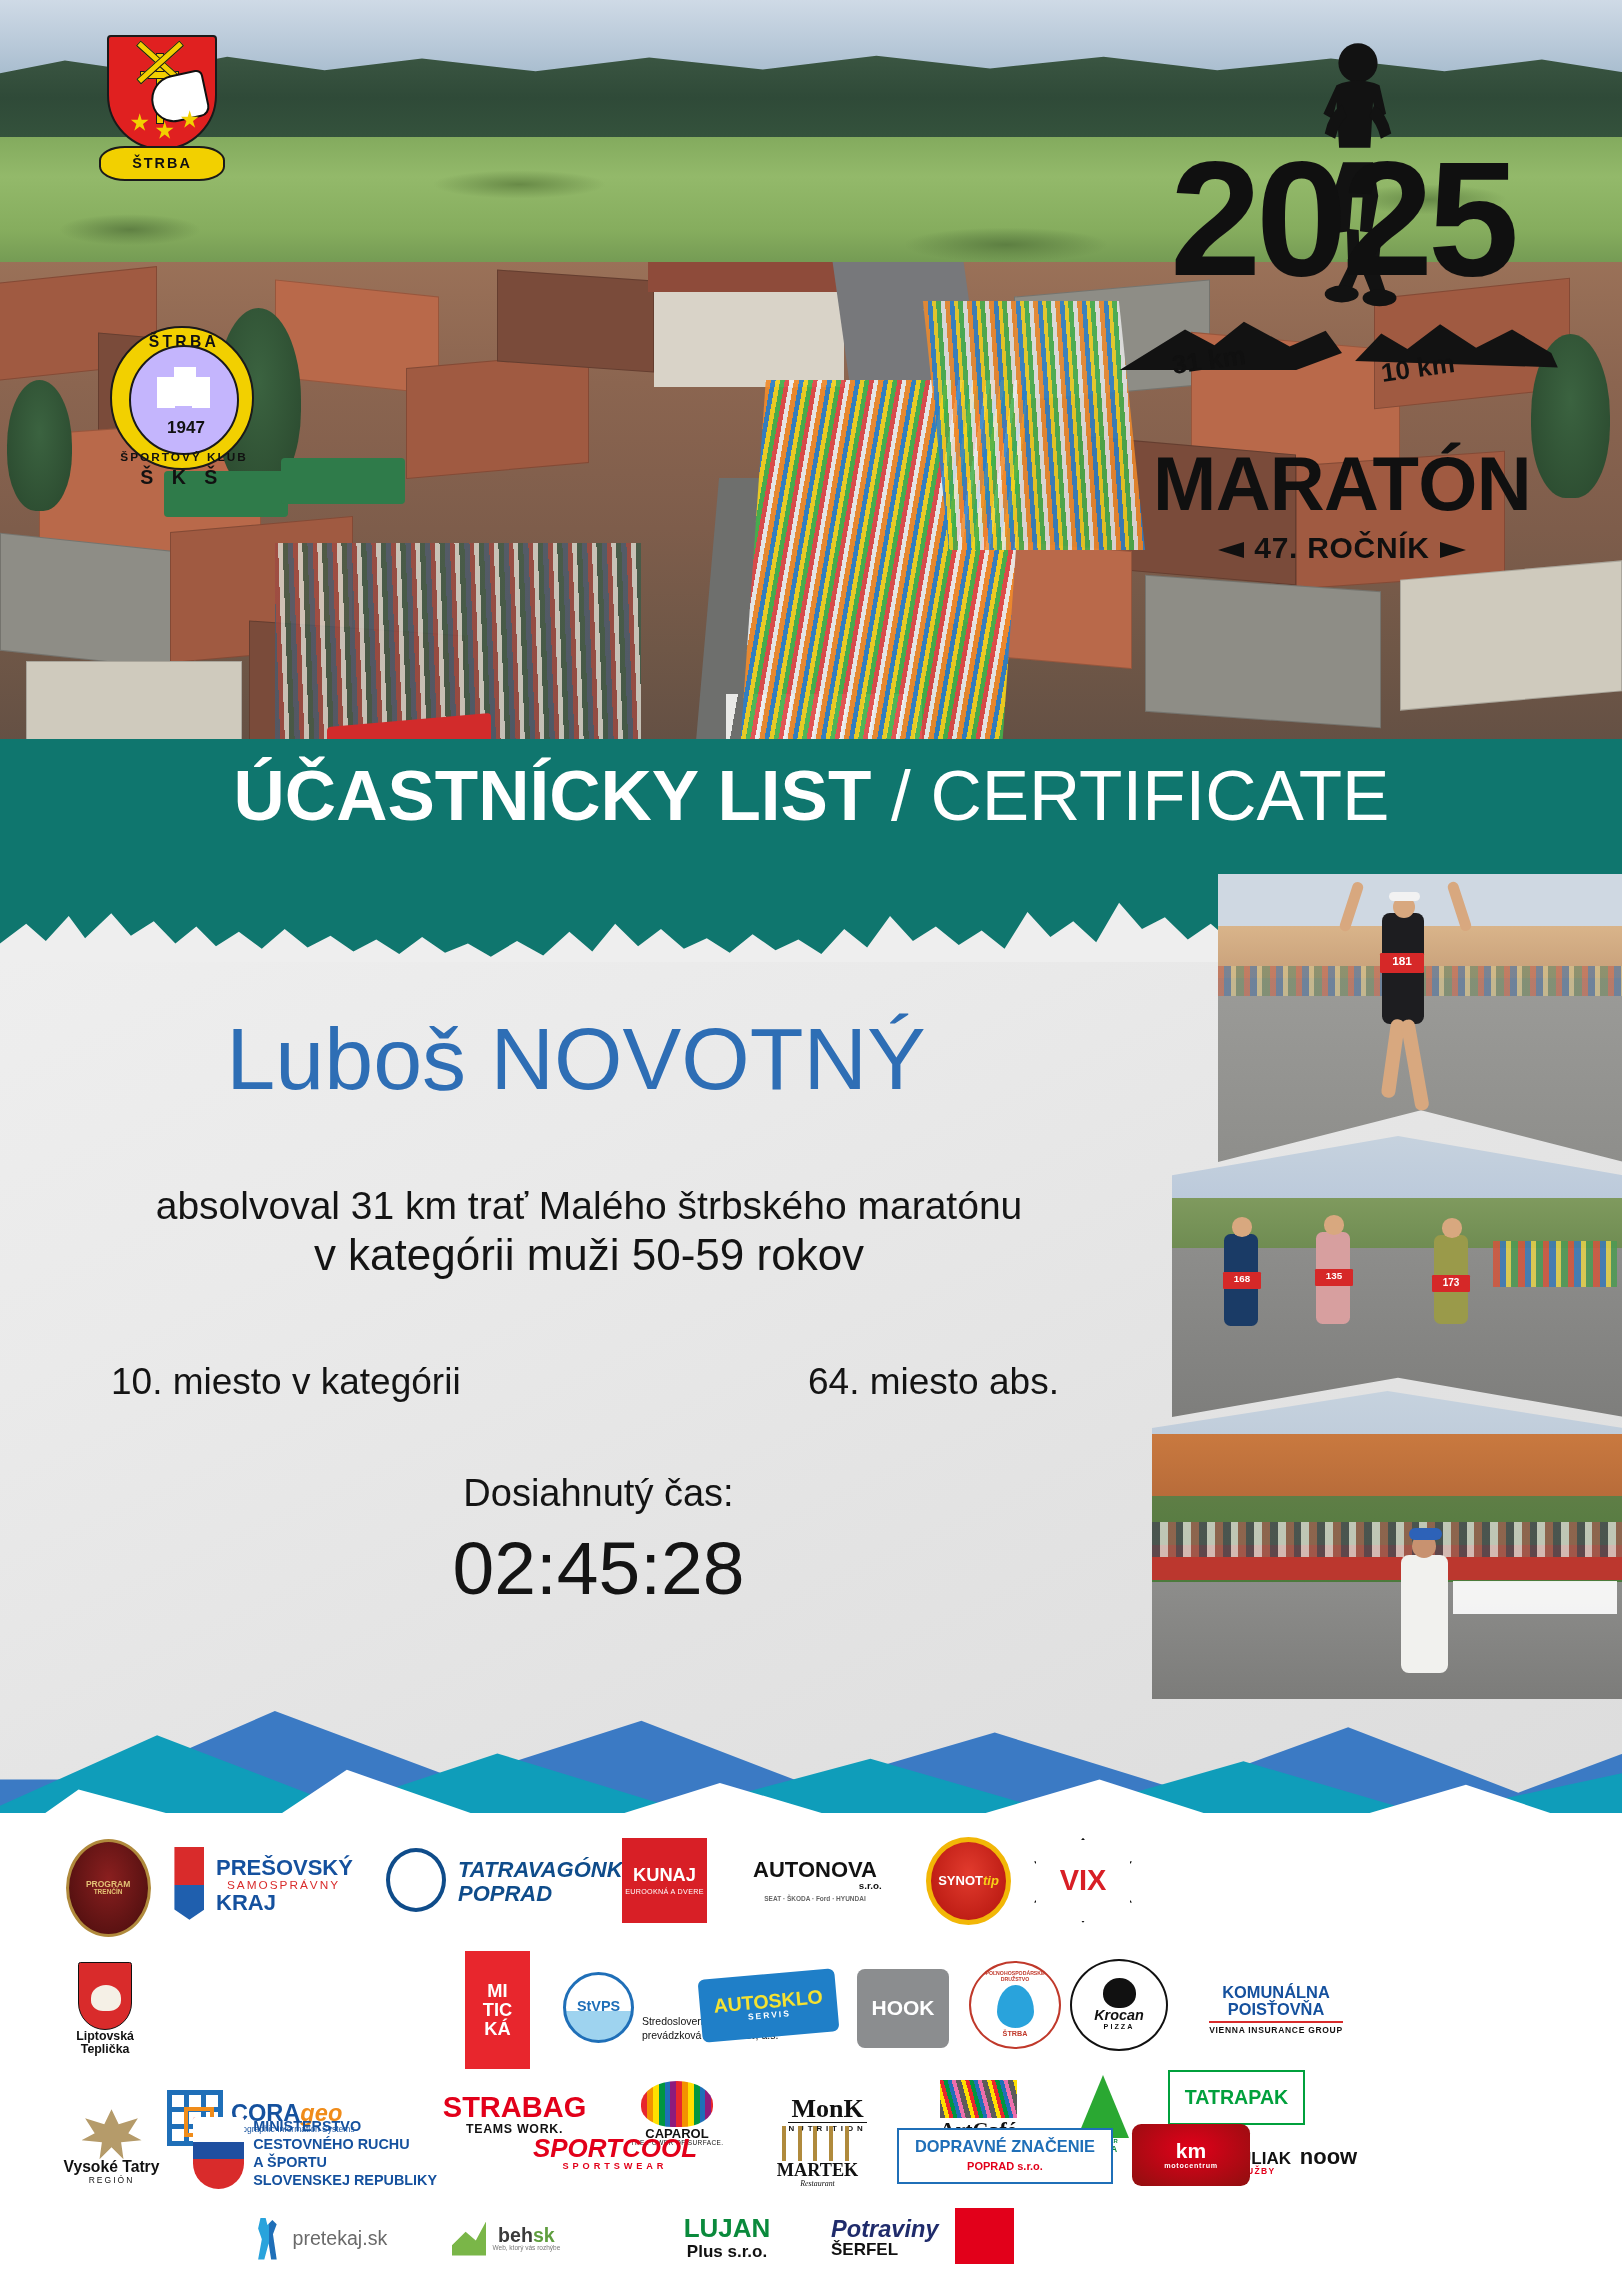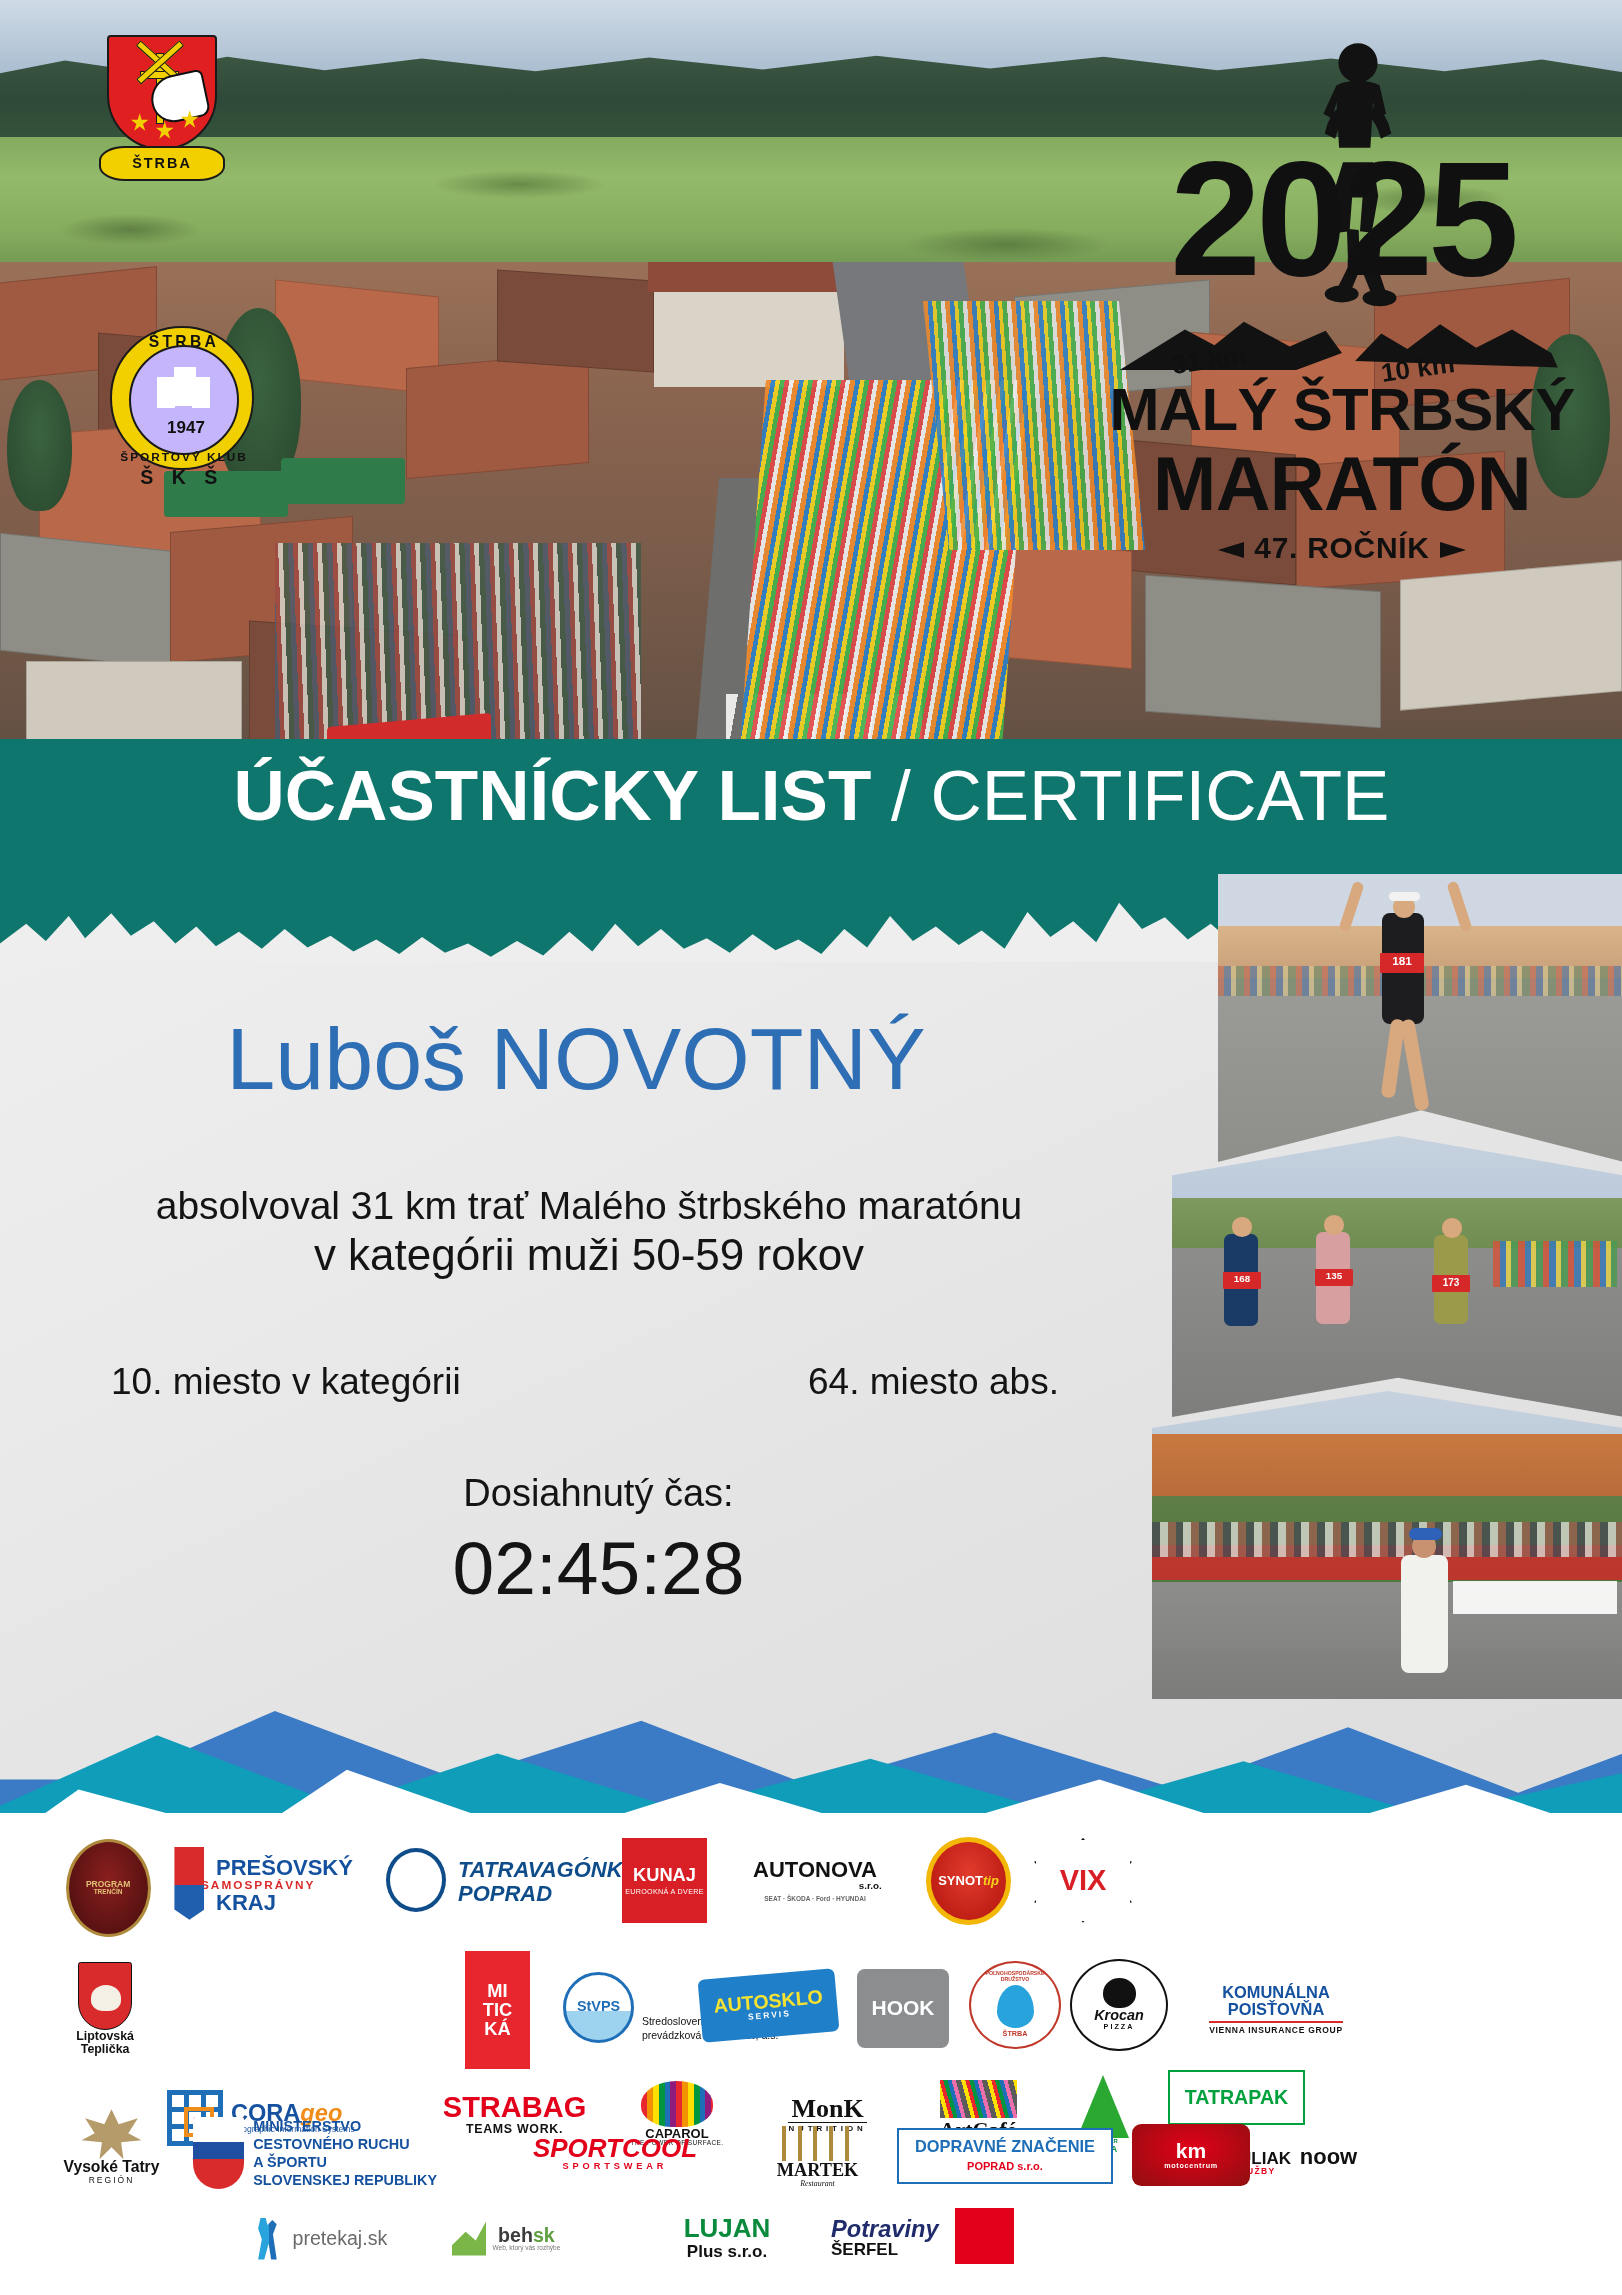--- a/index.html
+++ b/index.html
@@ -148,21 +148,21 @@
     text-align:center;font-weight:bold;line-height:1.05;}
 
   .l-program{left:19.6px;top:19.6px;width:85px;height:98px;border-radius:50%;
     background:radial-gradient(ellipse at 50% 40%,#8a1f1f 0%,#5a1212 70%,#2e0a0a 100%);
     border:3.9px solid #b08a3c;color:#e2c174;font-size:8.5px;flex-direction:column;}
   .l-psk{left:131px;top:26px;width:183px;height:79px;color:#15519e;font-size:19.6px;flex-direction:column;align-items:flex-start;}
   .l-psk .fl{position:absolute;left:-2.6px;top:1.3px;width:30px;height:73px;
     background:linear-gradient(180deg,#d92b2b 0%,#d92b2b 52%,#1f5fae 52%,#1f5fae 100%);
     clip-path:polygon(0 0,100% 0,100% 86%,50% 100%,0 86%);}
   .l-psk .t1{margin-left:39px;font-size:22px;}
-  .l-psk .t2{margin-left:24px;font-size:11.8px;color:#d92b2b;letter-spacing:2px;font-weight:bold;}
+  .l-psk .t2{margin-left:50px;font-size:11.8px;color:#d92b2b;letter-spacing:2px;font-weight:normal;}
   .l-psk .t3{margin-left:39px;font-size:22px;}
   .l-tatrav{left:340px;top:26px;width:203px;height:72px;color:#0f4c8a;font-size:22px;
     font-style:italic;flex-direction:column;align-items:flex-start;}
   .l-tatrav .el{position:absolute;left:0;top:2.6px;width:60px;height:64px;border:4.6px solid #0f4c8a;border-radius:50%;}
   .l-kunaj{left:576px;top:18.3px;width:85px;height:85px;background:#d81f26;color:#fff;
     font-size:18.3px;flex-direction:column;}
   .l-kunaj small{font-size:7.2px;font-weight:normal;letter-spacing:0.3px;margin-top:3.9px;}
   .l-autonova{left:684px;top:18.3px;width:170px;height:85px;color:#111;font-size:22px;flex-direction:column;}
   .l-autonova .brands{display:flex;gap:7.9px;margin-top:5.2px;font-size:6.5px;color:#666;align-items:center;}
   .l-synot{left:880px;top:17px;width:85px;height:88px;border-radius:50%;
@@ -396,21 +396,20 @@
     </svg>
     <div class="ev-year">2025</div>
     <div class="ev-km">
       <svg width="484" height="79" viewBox="0 0 740 120">
         <path d="M30 96 L130 34 L175 58 L220 22 L290 60 L345 36 L370 70 L300 96 Z" fill="#121212"></path>
         <path d="M390 82 L430 40 L470 64 L520 26 L575 62 L630 34 L690 70 L700 92 Z" fill="#121212"></path>
       </svg>
       <div class="t t1">31 km</div>
       <div class="t t2">10 km</div>
     </div>
-    <div class="ev-title1">MALÝ ŠTRBSKÝ</div>
     <div class="ev-title2">MARATÓN</div>
     <div class="ev-rocnik"><span class="ar l"></span><span>47. ROČNÍK</span><span class="ar r"></span></div>
   </div>
 </div>
 
 <div style="position:absolute;left:0;top:739px;width:1623px;height:1106px;
      background:linear-gradient(155deg,#f0f0f0 0%,#eaeaea 35%,#e3e3e3 65%,#dcdcdc 100%);"></div>
 
 <div class="blue-band">
   <div class="band-title">

